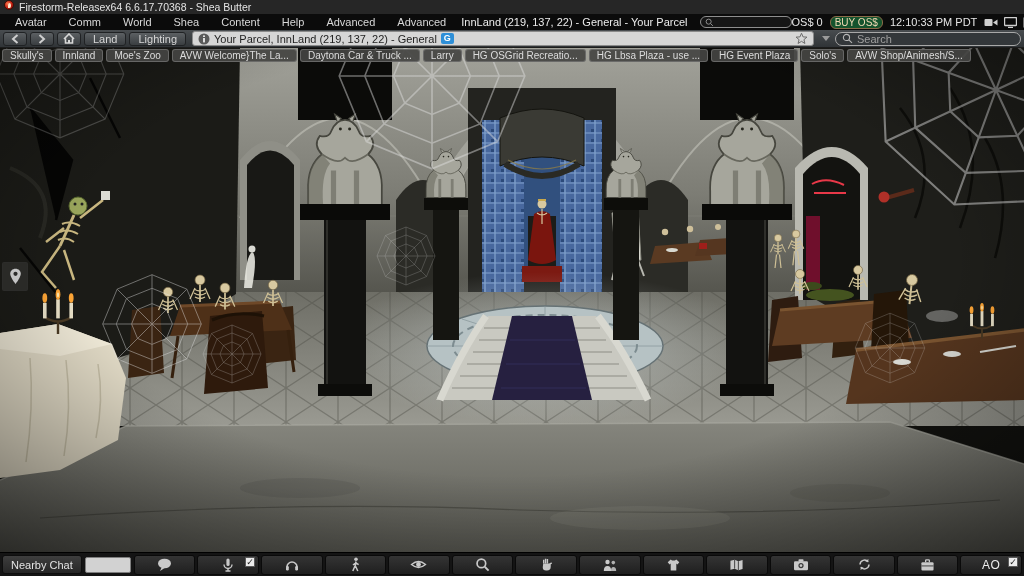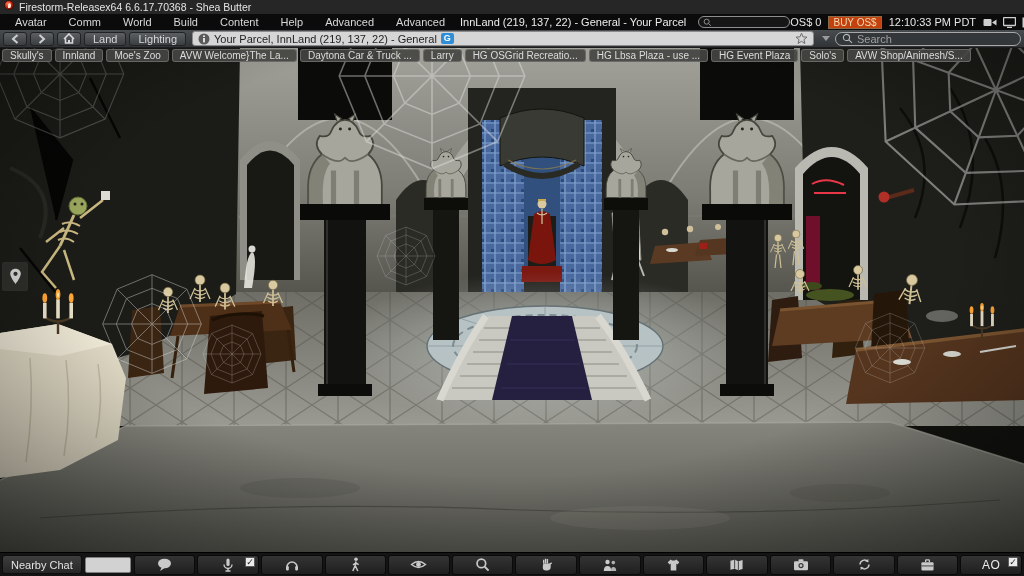--- a/index.html
+++ b/index.html
@@ -22,21 +22,21 @@
     padding:0 4px; flex:0 0 auto; white-space:nowrap; }
   .menubar .mitem { color:#d8d8d8; font-size:11px; padding:0 11px; cursor:default; }
   .menubar .loc { color:#ececec; font-size:11px; margin-left:4px; }
   .menu-search { margin-left:12px; width:96px; height:12px; border-radius:7px;
     border:1px solid #8e8e8e; background:#161616; display:flex; align-items:center; padding:0 4px; gap:3px; }
   .menu-search input { background:transparent; border:none; outline:none; width:70px;
     font-size:13px; color:#cfcfcf; font-family:Liberation Mono, monospace;margin-top:33px; }
   .menu-search input::placeholder { color:#9a9a9a; }
   .mb-right { margin-left:auto; display:flex; align-items:center; gap:7px; padding-right:2px; }
   .mb-right .txt { color:#e6e6e6; font-size:11px; }
-  .buybtn { background:#c2410c; border:1px solid #8a6a48; border-radius:0; color:#f0d9b4;
+  .buybtn { background:#14532d; border:1px solid #8a6a48; border-radius:6px; color:#f0d9b4;
     font-size:10px; padding:0 4px; height:13px; line-height:12px; }
   .mb-ico { display:flex; align-items:center; gap:6px; }
   .mb-ico svg { display:block; }
 
   
   .navbar { height:18px; background:linear-gradient(#484c4f,#303437); display:flex;
     align-items:center; padding:0 3px; gap:3px; flex:0 0 auto; border-bottom:1px solid #1c1c1c; }
   .nbtn { height:14px; border-radius:3px; background:linear-gradient(#5c6063,#3a3e41);
     border:1px solid #202224; display:flex; align-items:center; justify-content:center;
     color:#d6d6d6; font-size:11px; padding:0 8px; }
@@ -88,21 +88,21 @@
 
   <div class="titlebar">
     <span class="fslogo"></span>
     <span>Firestorm-Releasex64 6.6.17.70368 - Shea Butter</span>
   </div>
 
   <div class="menubar">
     <span class="mitem">Avatar</span>
     <span class="mitem">Comm</span>
     <span class="mitem">World</span>
-    <span class="mitem">Build</span>
+    <span class="mitem">Shea</span>
     <span class="mitem">Content</span>
     <span class="mitem">Help</span>
     <span class="mitem">Advanced</span>
     <span class="mitem">Advanced</span>
     <span class="loc">InnLand (219, 137, 22) - General - Your Parcel</span>
     <div class="menu-search">
       <svg width="9" height="9" viewBox="0 0 16 16">
           <circle cx="6.5" cy="6.5" r="4.5" fill="none" stroke="#9a9a9a" stroke-width="1.6"></circle>
           <path d="M10 10 L14 14" stroke="#9a9a9a" stroke-width="1.6"></path>
         </svg>

